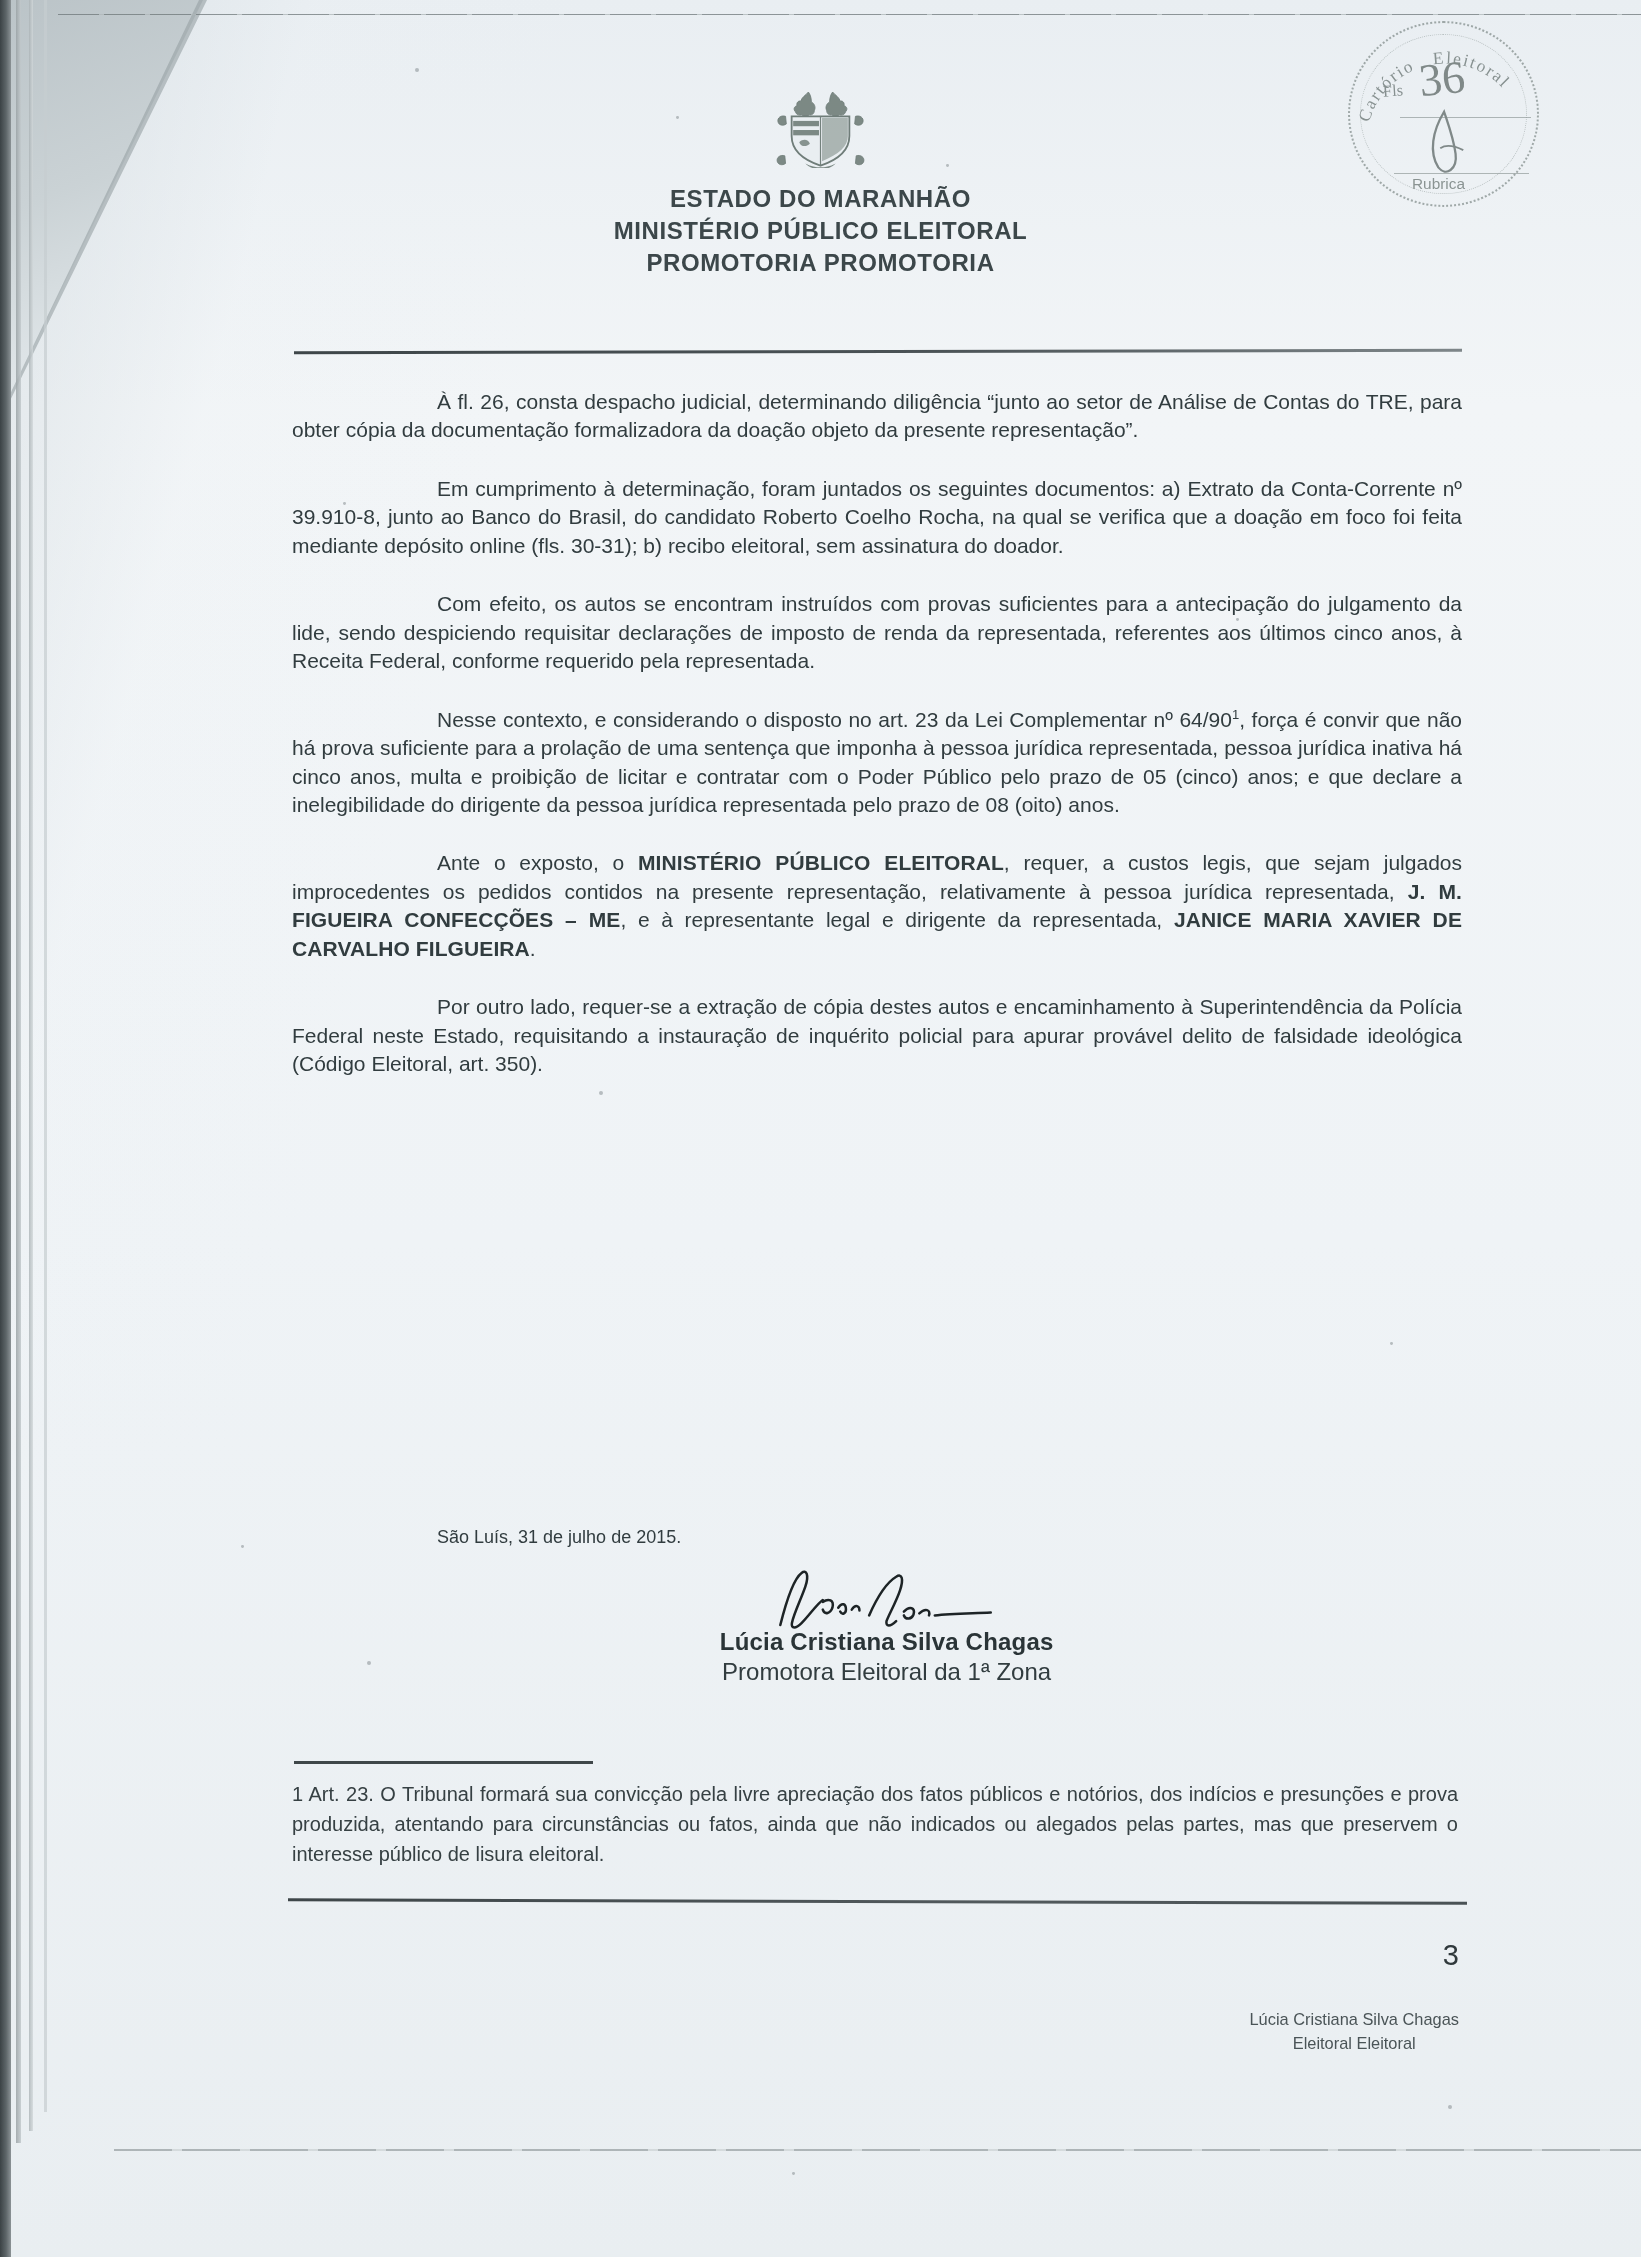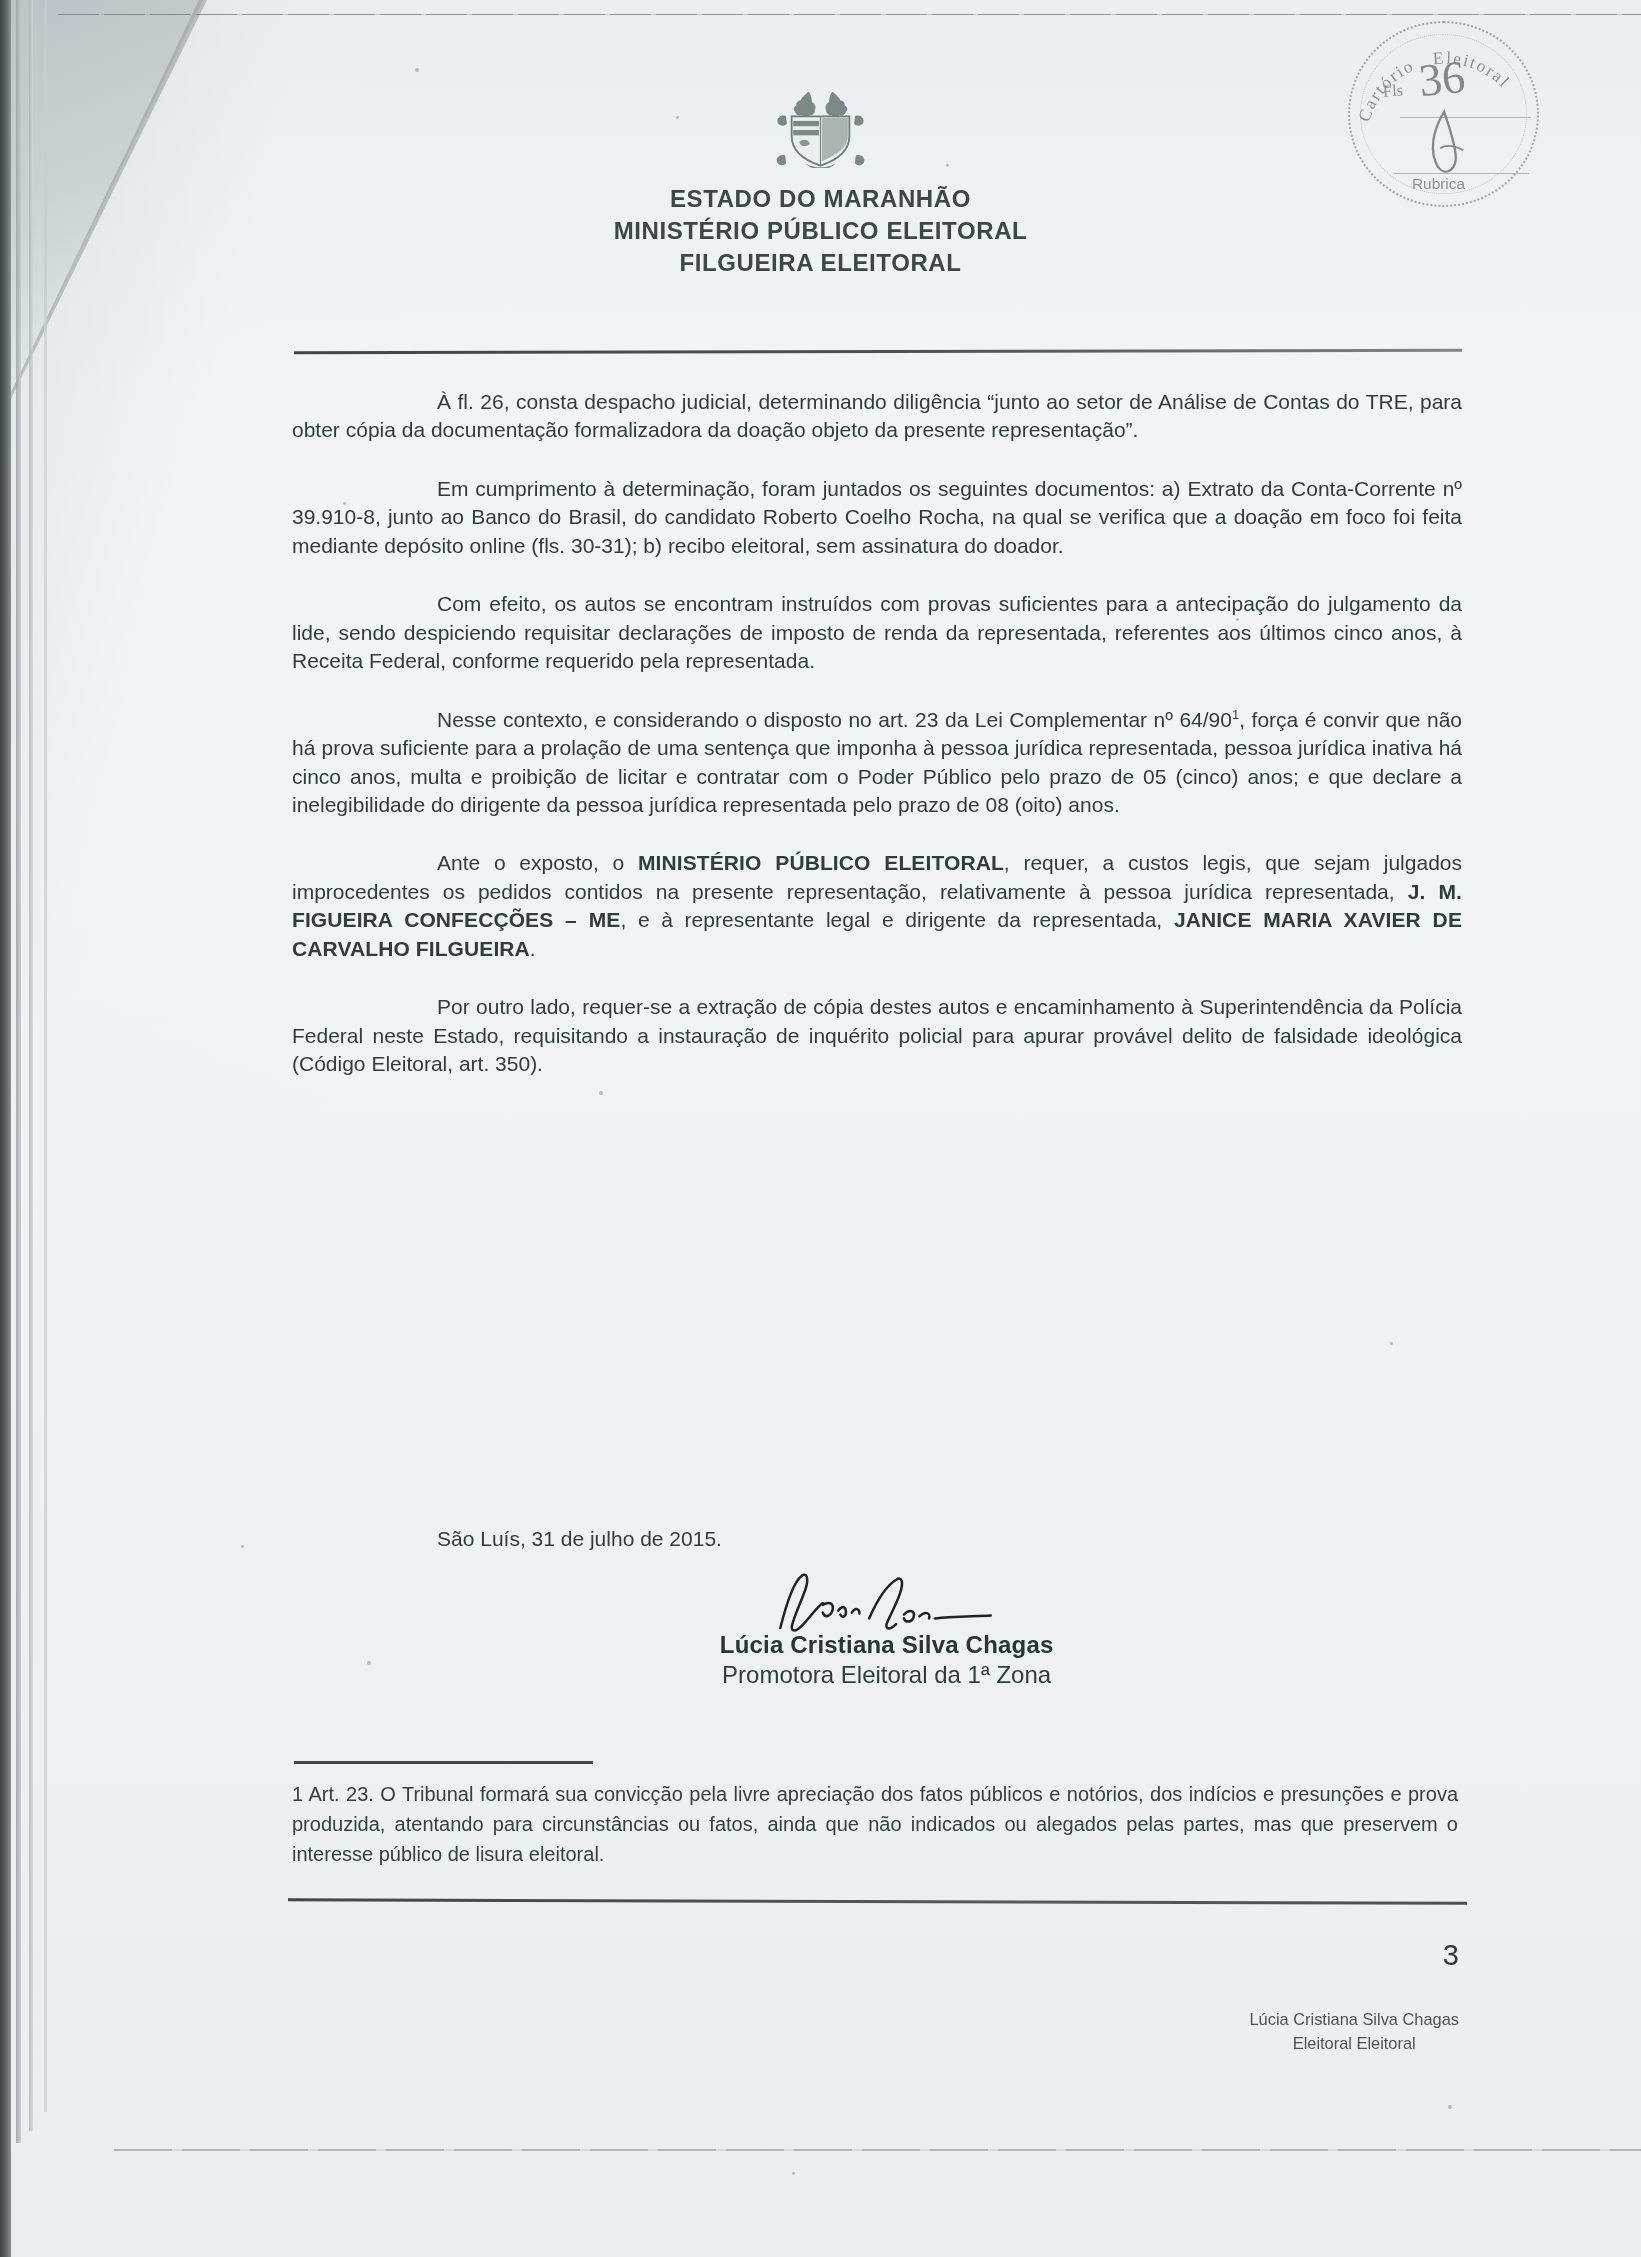--- a/index.html
+++ b/index.html
@@ -142,21 +142,21 @@
   .i { }
   sup.fn { font-size: .62em; vertical-align: super; }
 
   
   .closing {
     position: absolute;
     left: 292px; right: 179px;
     top: 1527px;
   }
   .date-line {
-    font-size: 21px;
+    font-size: 18px;
     text-indent: 145px;
     margin: 0;
     color: #313c3f;
   }
   .sign-area {
     margin-top: 17.4px;
     text-align: center;
     padding-left: 19.3px;
   }
   .signature-svg {
@@ -363,21 +363,21 @@
       <rect x="24" y="54" width="34" height="7" fill="#5d6d66"></rect>
       <path d="M62 38 h34 v24 c0 14 -12 24 -34 33 Z" fill="#7d8c86" opacity=".75"></path>
 
       <path d="M32 70 c5 -5 12 -4 14 2 c-5 5 -12 4 -14 -2z" fill="#6b7a74"></path>
 
       <path d="M40 98 c6 6 14 8 20 8 c6 0 14 -2 20 -8 c-8 4 -14 5 -20 5 c-6 0 -12 -1 -20 -5z" fill="#5d6d66"></path>
     </svg>
 
     <p class="org-line">ESTADO DO MARANHÃO</p>
     <p class="org-line">MINISTÉRIO PÚBLICO ELEITORAL</p>
-    <p class="org-line">FILGUEIRA ELEITORAL</p>
+    <p class="org-line">PROMOTORIA PROMOTORIA</p>
   </div>
 
   <div class="rule-top"></div>
 
   <div class="body-block">
 
     <p class="para"><span>À fl. 26, consta despacho judicial, determinando diligência “junto ao setor de Análise de Contas do TRE, para obter cópia da documentação formalizadora da doação objeto da presente representação”.</span></p>
 
     <p class="para"><span>Em cumprimento à determinação, foram juntados os seguintes documentos: a) Extrato da Conta-Corrente nº 39.910-8, junto ao Banco do Brasil, do candidato Roberto Coelho Rocha, na qual se verifica que a doação em foco foi feita mediante depósito online (fls. 30-31); b) recibo eleitoral, sem assinatura do doador.</span></p>
 

